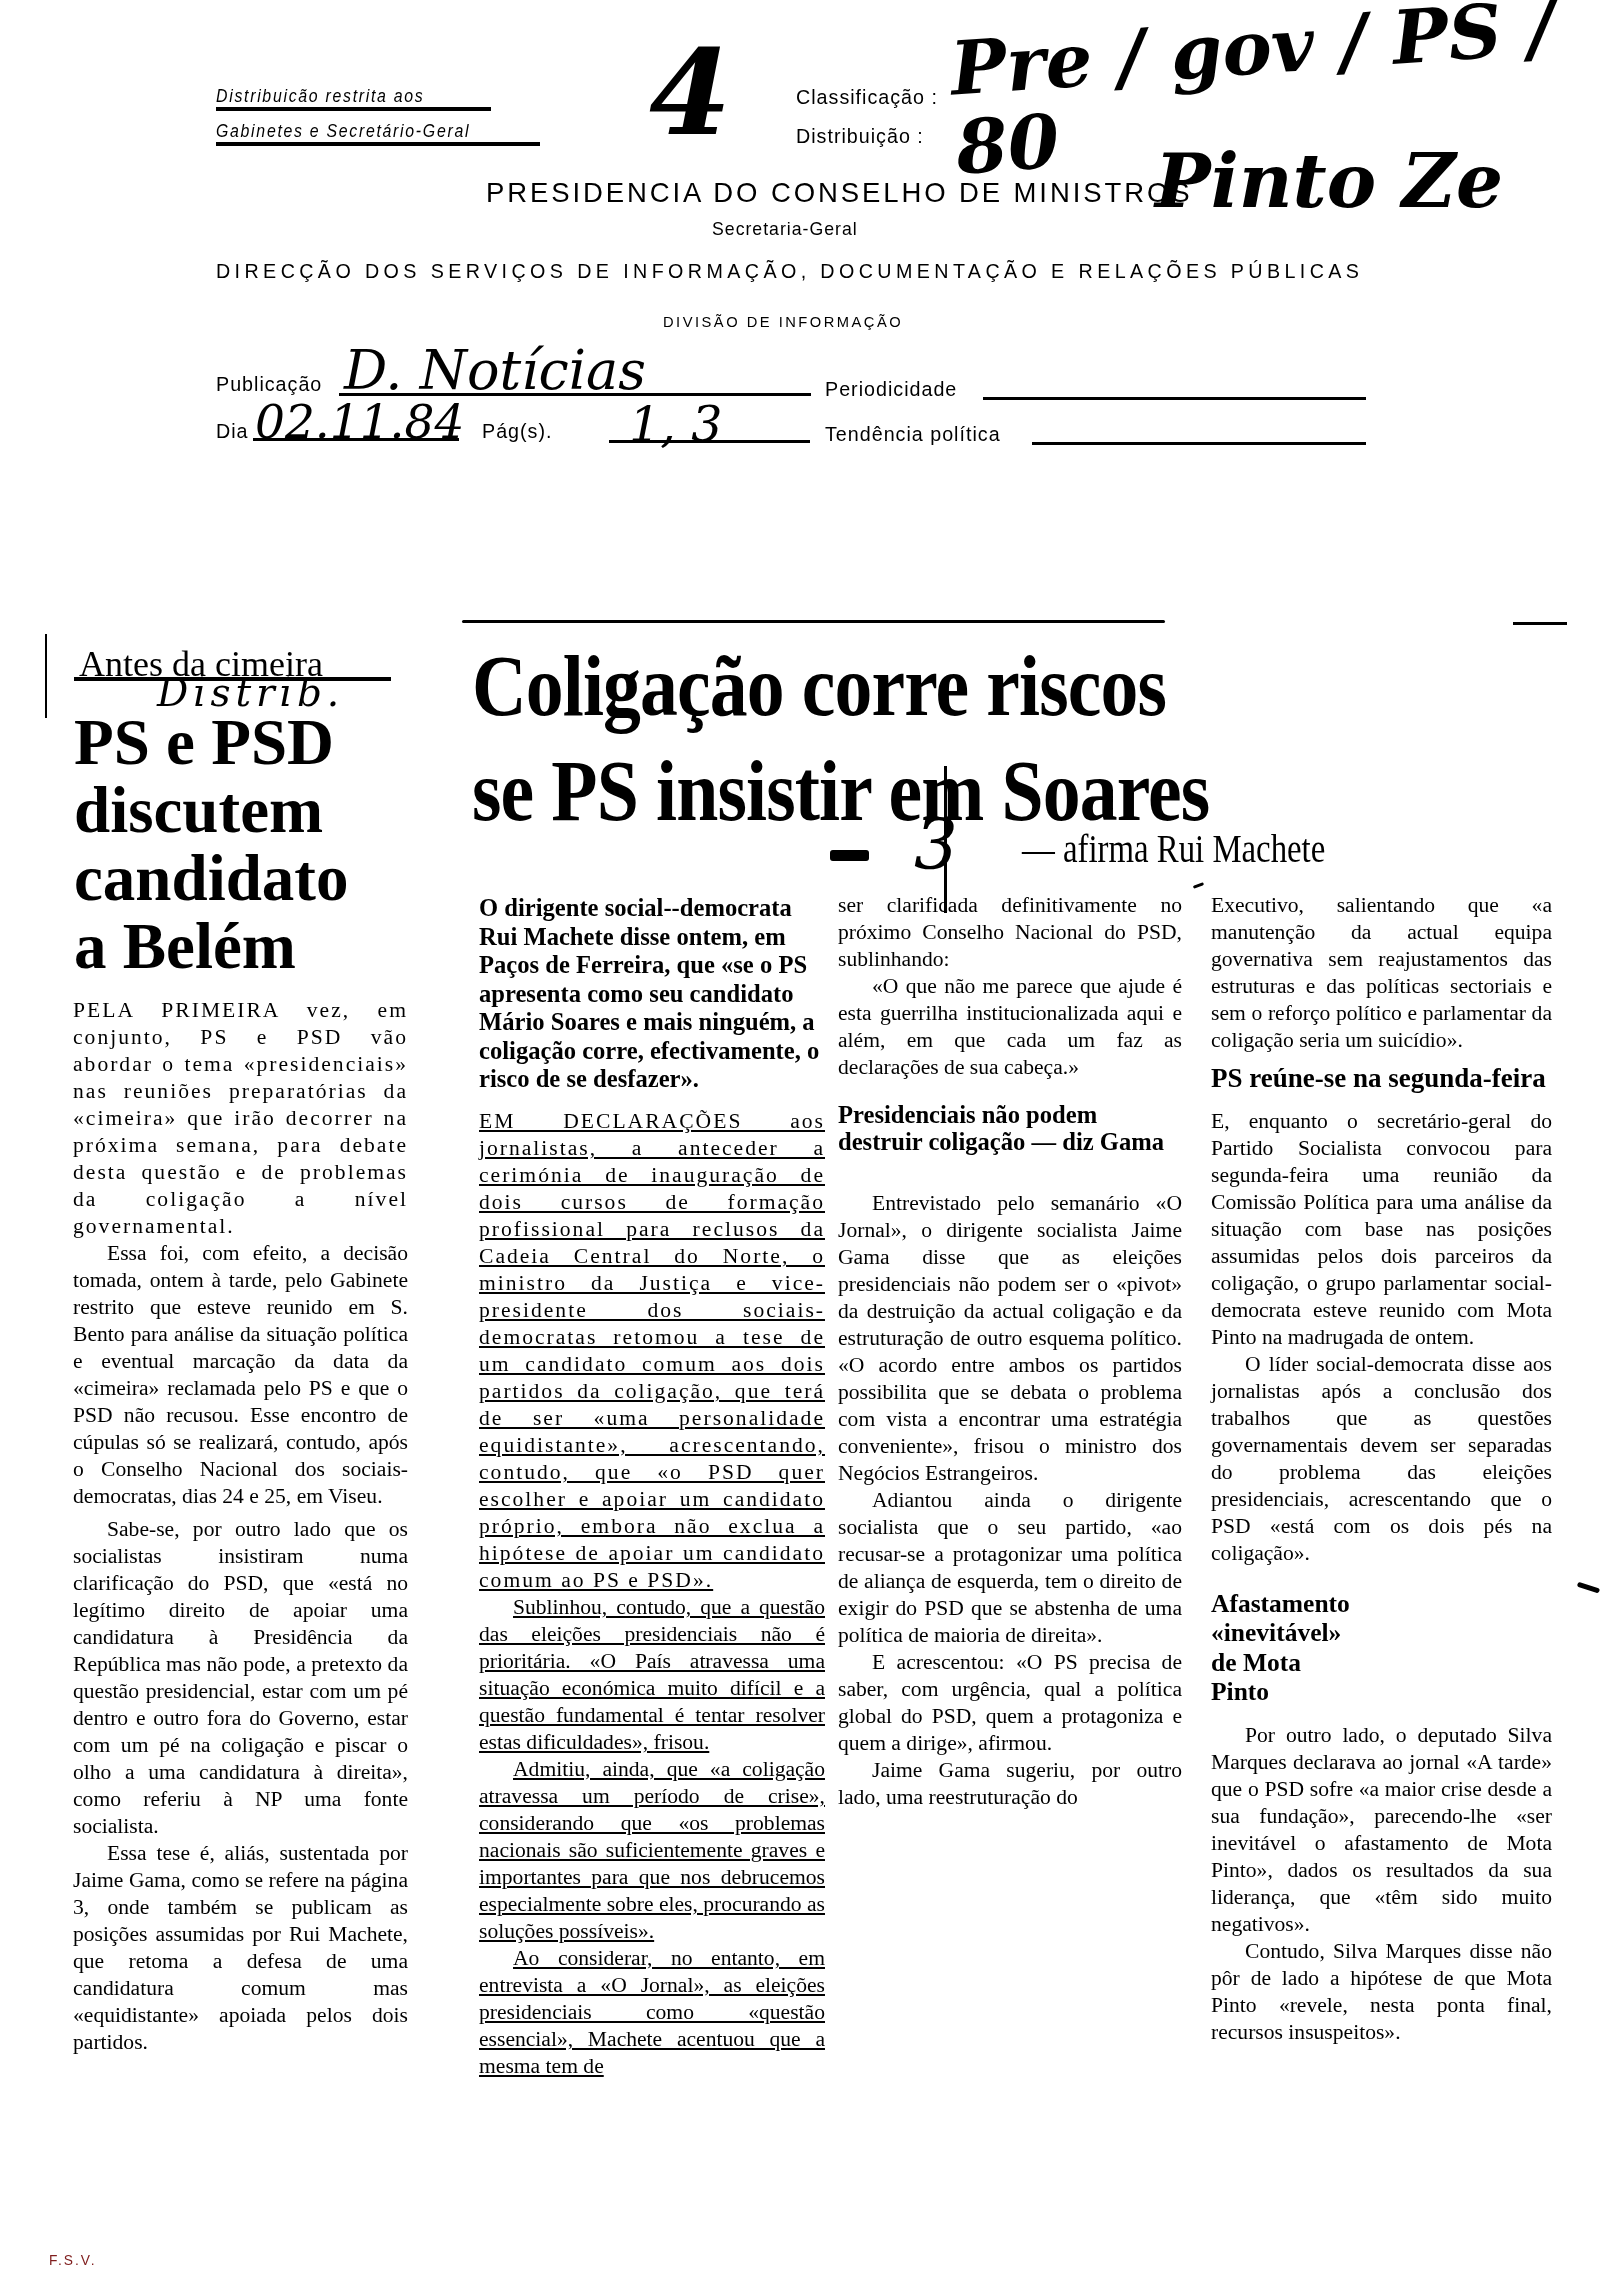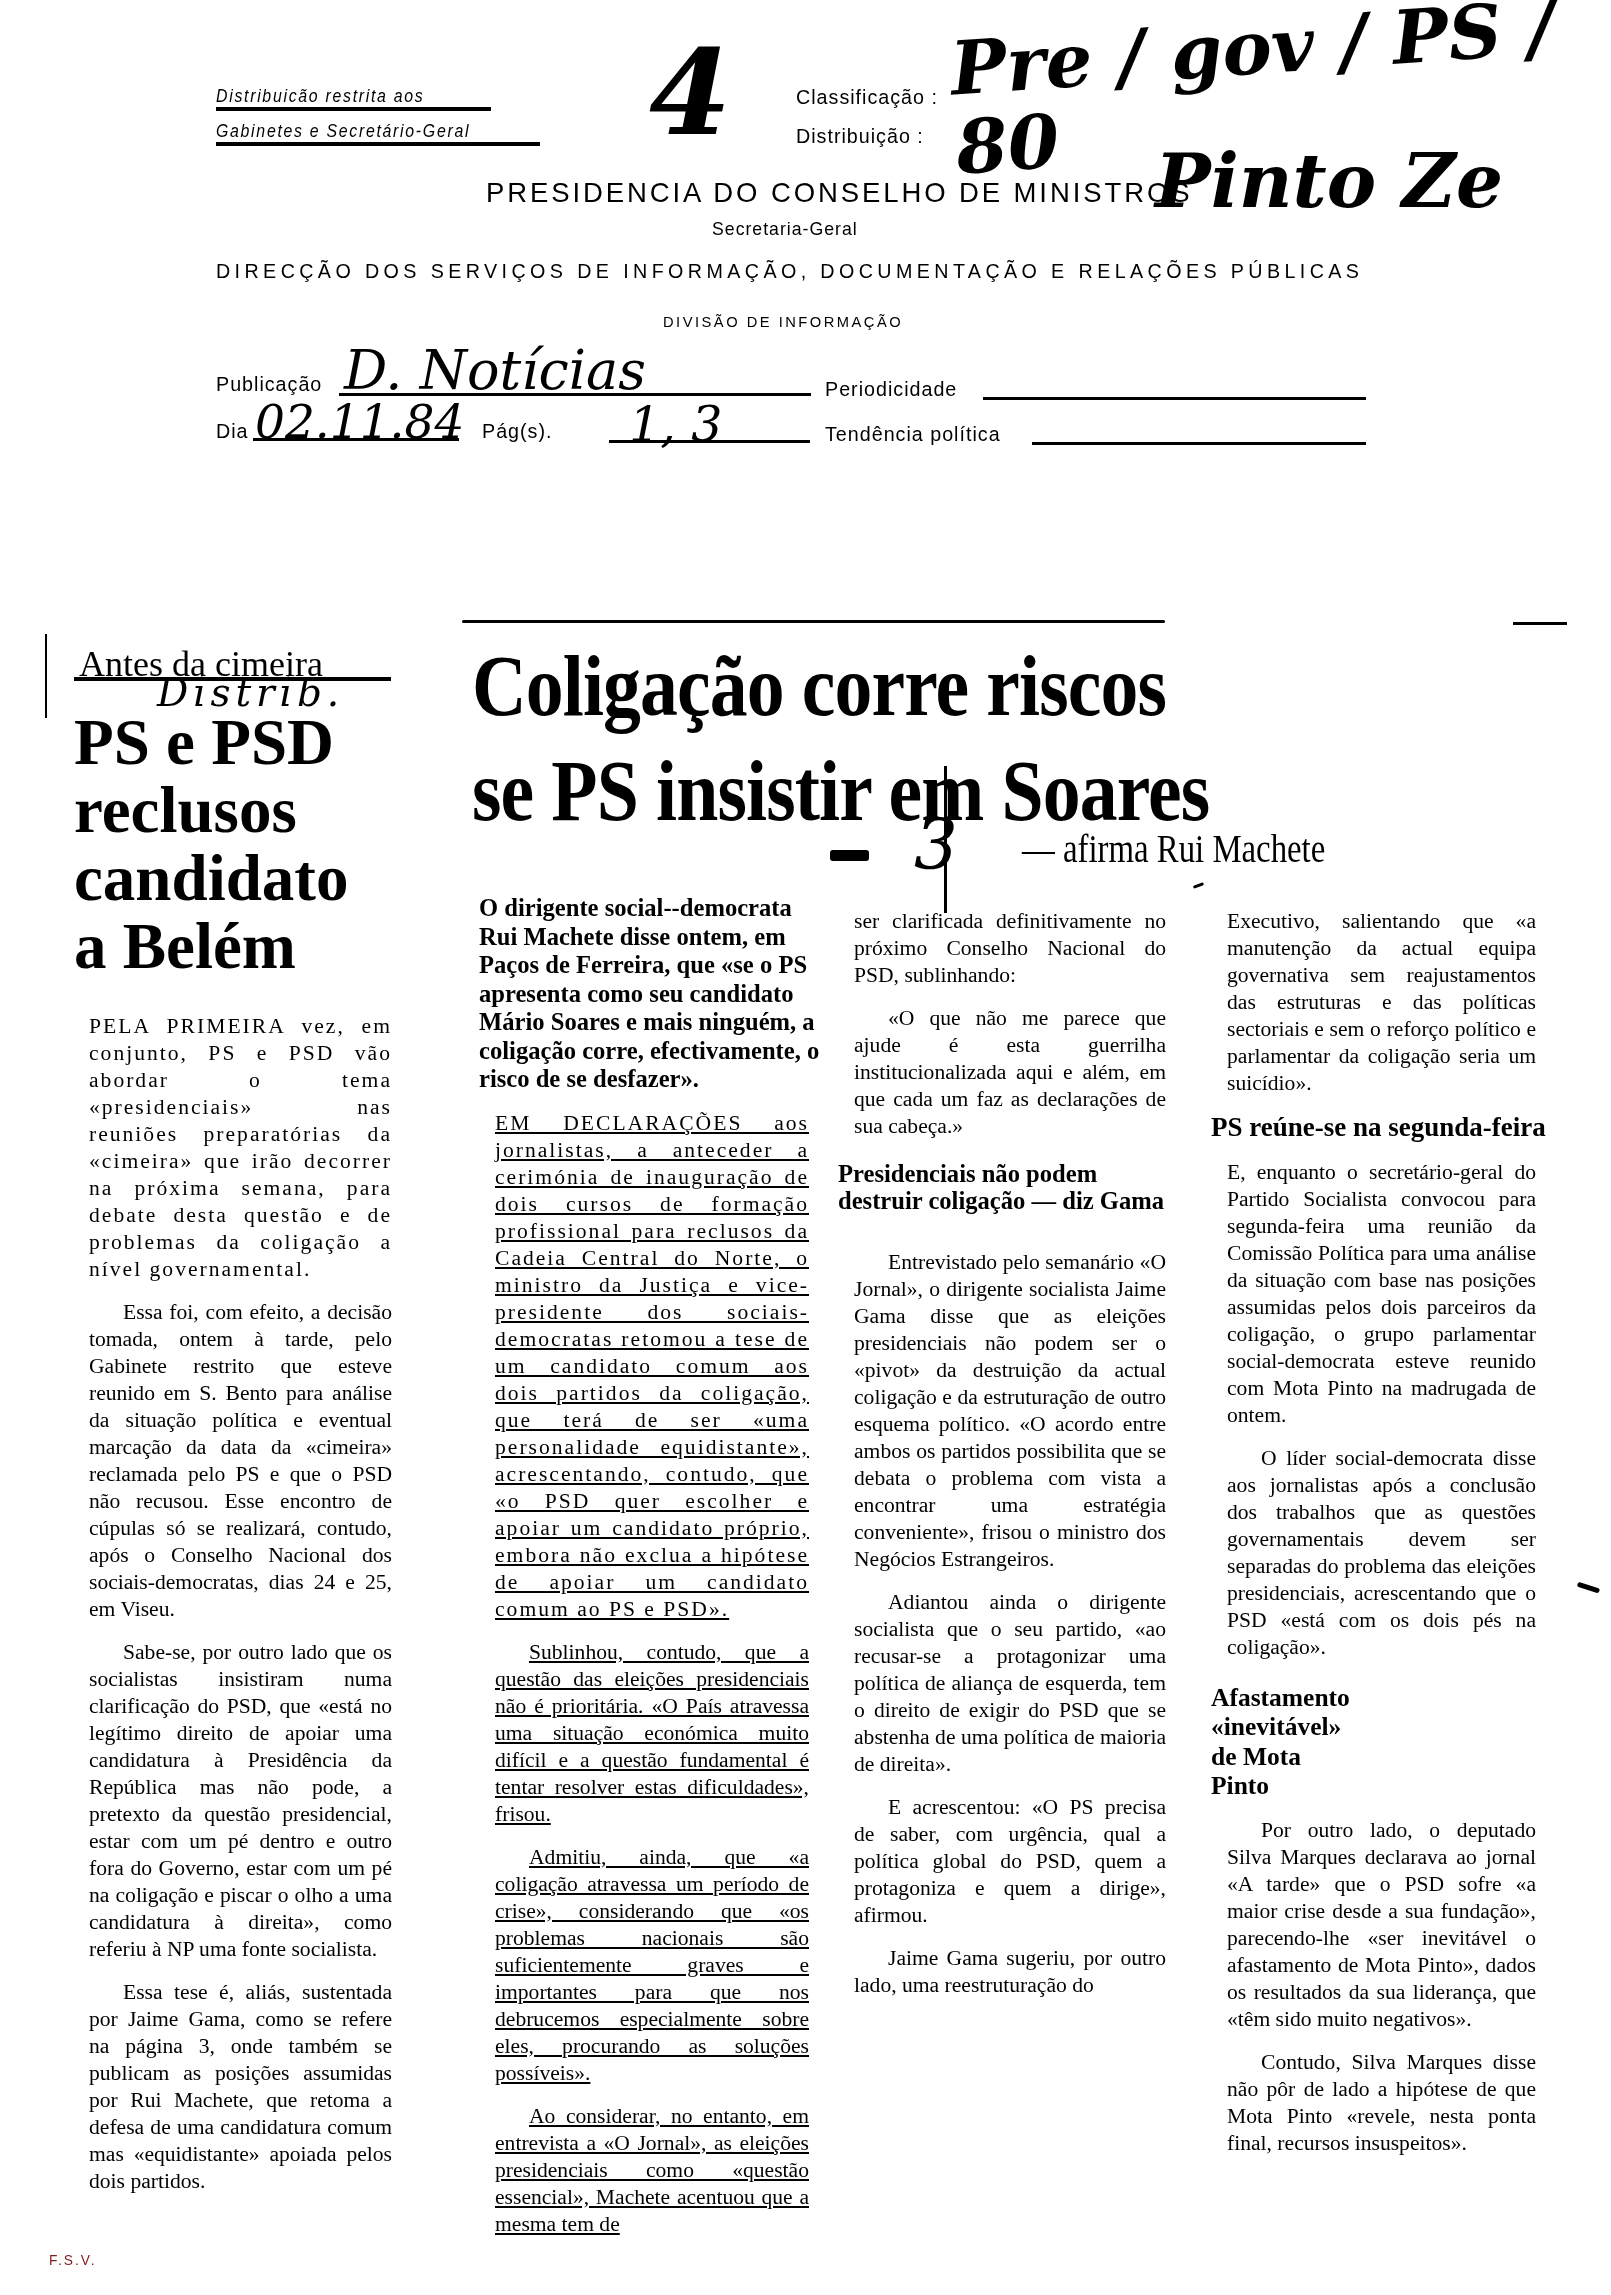--- a/index.html
+++ b/index.html
@@ -17,21 +17,21 @@
   .direccao { font-size: 19.7px; letter-spacing: 4.4px; }
   .divisao { font-size: 14.7px; letter-spacing: 2.5px; }
   .field-line { border-bottom: 3.9px solid #000; }
 
   
   .kicker { font-size: 36px; }
   .side-head { font-size: 65px; font-weight: bold; line-height: 68px; }
   .main-head { font-size: 87px; font-weight: bold; line-height: 93px; letter-spacing: -1px; transform: scaleX(0.87); transform-origin: left top; white-space: nowrap; }
   .sub-head { font-size: 40px; transform: scaleX(0.82); transform-origin: left top; white-space: nowrap; }
   .col { font-size: 21.6px; line-height: 27px; text-align: justify; hyphens: manual; }
-  .col p { margin: 16px; text-indent: 34px; }
+  .col p { margin: 0; text-indent: 34px; }
   .col p.noind { text-indent: 0; }
   .lead { font-size: 24.6px; line-height: 28.5px; font-weight: bold; }
   .inter { font-size: 24.6px; line-height: 27.5px; font-weight: bold; margin: 19.7px 0 19.7px 0; }
   .caps-open { letter-spacing: 2px; }
   .stroke-mark { position: absolute; background: #000; border-radius: 2.9px; }
 </style>
 </head>
 <body>
 
 <div class="abs sans dist-line" style="left:216px; top:85px;">Distribuicão restrita aos</div>
@@ -68,21 +68,21 @@
 <div class="abs field-line" style="left:1032px; top:442px; width:334px;"></div>
 <div class="abs" style="left:1037px; top:418px; font-size:19.7px;"></div>
 
 <div class="abs" style="left:45px; top:634px; width:2px; height:84px; background:#000;"></div>
 <div class="abs serif kicker" style="left:79px; top:625px;margin-top:18px;">Antes da cimeira</div>
 <div class="abs" style="left:74px; top:677px; width:317px; height:3.9px; background:#000;"></div>
 <div class="abs hand" style="left:157px; top:673px; font-size:39px; line-height:39px; font-weight:normal; letter-spacing:4.9px;">Distrib.</div>
 
 <div class="abs serif side-head" style="left:74px; top:708px; width:373px;">
   <div>PS e PSD</div>
-  <div>reclusos</div>
+  <div>discutem</div>
   <div>candidato</div>
   <div>a Belém</div>
 </div>
 
 <div class="abs serif col" style="left:73px; top:997px; width:335px;">
   <p class="noind caps-open">PELA PRIMEIRA vez, em conjunto, PS e PSD vão abordar o tema «presidenciais» nas reuniões preparatórias da «cimeira» que irão decorrer na próxima semana, para debate desta questão e de problemas da coligação a nível governamental.</p>
   <p>Essa foi, com efeito, a decisão tomada, ontem à tarde, pelo Gabinete restrito que esteve reunido em S. Bento para análise da situação política e eventual marcação da data da «cimeira» reclamada pelo PS e que o PSD não recusou. Esse encontro de cúpulas só se realizará, contudo, após o Conselho Nacional dos sociais-democratas, dias 24 e 25, em Viseu.</p>
   <p style="margin-top:5.9px;">Sabe-se, por outro lado que os socialistas insistiram numa clarificação do PSD, que «está no legítimo direito de apoiar uma candidatura à Presidência da República mas não pode, a pretexto da questão presidencial, estar com um pé dentro e outro fora do Governo, estar com um pé na coligação e piscar o olho a uma candidatura à direita», como referiu à NP uma fonte socialista.</p>
   <p>Essa tese é, aliás, sustentada por Jaime Gama, como se refere na página 3, onde também se publicam as posições assumidas por Rui Machete, que retoma a defesa de uma candidatura comum mas «equidistante» apoiada pelos dois partidos.</p>
 </div>

